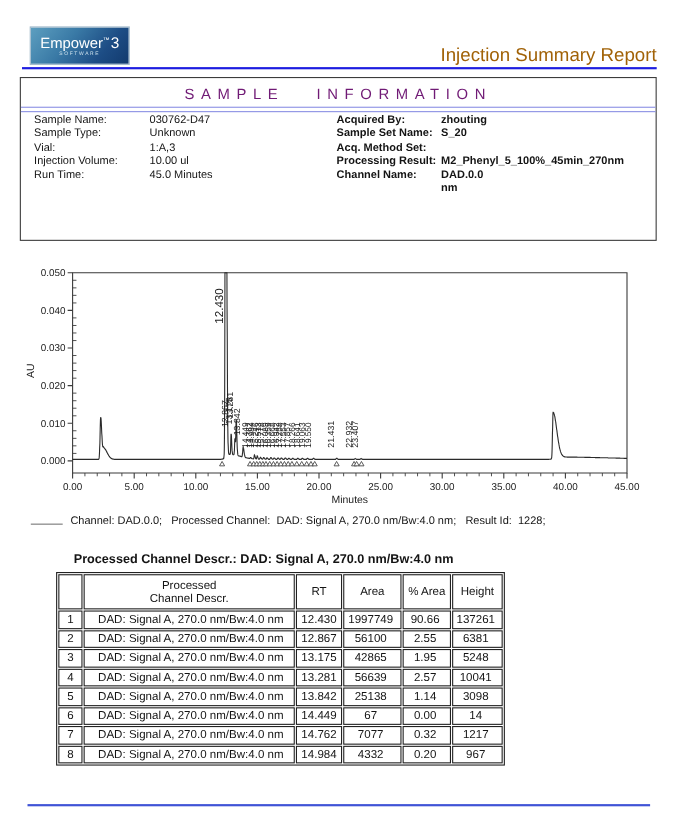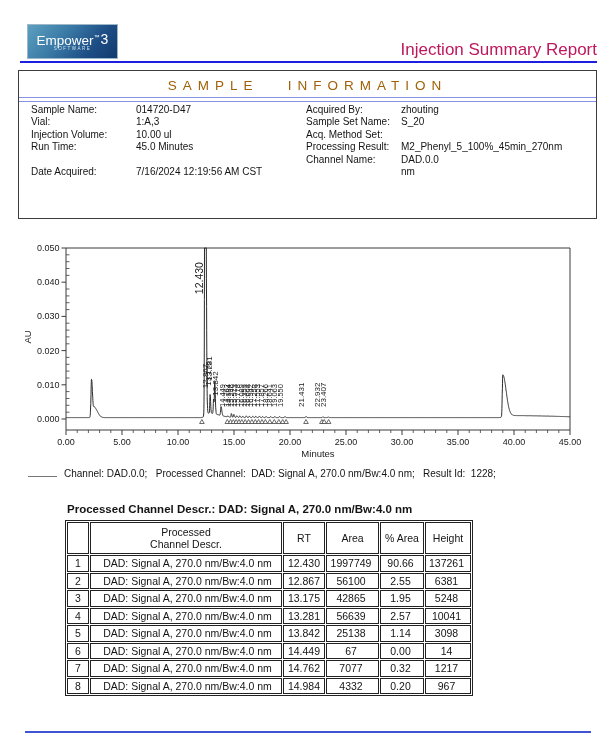--- a/index.html
+++ b/index.html
@@ -7,44 +7,44 @@
         font-family:"Liberation Sans", sans-serif;color:#141414;}
   
   .logo{position:absolute;left:27px;top:24px;width:89px;height:33px;
         background:linear-gradient(130deg,#5d9fc0 0%,#3a7aa6 38%,#1d4d85 72%,#123a6e 100%);
         border:1px solid #9db6c8;display:flex;flex-direction:column;align-items:center;justify-content:center;
         color:#fff;}
   .logo-line1{font-size:13.5px;line-height:13px;letter-spacing:0px;}
   .logo-line1 sup{font-size:6px;}
   .logo-line1 .lg3{font-size:14px;margin-left:1px;}
   .logo-line2{font-size:4.5px;letter-spacing:1.5px;line-height:6px;color:#cfe2ee;}
-  .report-title{position:absolute;right:19px;top:40px;font-size:17px;color:#be185d;}
+  .report-title{position:absolute;right:19px;top:40px;font-size:17px;color:#a16207;}
   .header-rule{position:absolute;left:20px;right:19px;top:61px;height:2px;background:#1e1ee0;}
   
   .si-box{position:absolute;left:18px;top:70px;width:579px;height:149px;border:1.5px solid #3c3c3c;box-sizing:border-box;}
-  .si-title{margin-top:7px;text-align:center;font-size:13.5px;letter-spacing:6px;white-space:pre;color:#a16207;}
+  .si-title{margin-top:7px;text-align:center;font-size:13.5px;letter-spacing:6px;white-space:pre;color:#701a75;}
   .si-rule{height:3px;border-top:1px solid #8a90e4;border-bottom:1px solid #8a90e4;margin-top:4px;}
   .si-col{position:absolute;font-size:10px;line-height:12.4px;}
   .si-col-left{left:12px;top:33px;}
-  .si-col-right{left:287px;top:33px;}
+  .si-col-right{left:287px;top:33px;font-weight:bold;}
   .si-row{display:flex;white-space:pre;}
   .si-col-left .si-label{width:105px;flex:0 0 105px;}
   .si-col-right .si-label{width:95px;flex:0 0 95px;}
   .si-val{position:relative;white-space:pre;}
   .si-gap{height:12px;}
   
   .chart-wrap{position:absolute;left:0;top:237px;width:616px;height:228px;}
   svg{font-family:"Liberation Sans", sans-serif;}
   
   .chart-footer{position:absolute;left:28px;top:468px;width:560px;display:flex;align-items:flex-start;font-size:10px;line-height:12.8px;}
   .legend-dash{flex:0 0 29px;height:0;border-top:1.4px solid #777;margin-top:8px;margin-right:7px;}
   .chart-footer-text div{white-space:pre-wrap;}
   
   .table-title{position:absolute;left:67px;top:503px;width:400px;text-align:left;font-size:11.5px;font-weight:bold;}
-  .results{position:absolute;left:65px;top:520px;}
+  .results{position:absolute;left:51px;top:520px;}
   table{border-collapse:separate;border-spacing:1px;border:1.5px solid #222;background:#fff;table-layout:fixed;}
   th,td{border:1.2px solid #222;font-size:10.5px;padding:0 2px;box-sizing:border-box;overflow:hidden;}
   th{font-weight:normal;height:32px;text-align:center;white-space:pre-line;vertical-align:middle;}
   td{height:16.5px;vertical-align:middle;white-space:nowrap;}
   td.c-num{text-align:center;}
   td.c-descr{text-align:center;padding-left:5px;}
   td.c-rt{text-align:center;}
   td.c-right{text-align:center;padding-right:5px;}
   
   .bottom-rule{position:absolute;left:25px;top:731px;width:566px;height:2px;background:#4054d6;}
@@ -58,26 +58,26 @@
     <div class="logo-line1"><span>Empower</span><sup>™</sup><span class="lg3">3</span></div>
     <div class="logo-line2">SOFTWARE</div>
   </div>
   <div class="report-title">Injection Summary Report</div>
   <div class="header-rule"></div>
 
   <div class="si-box">
     <div class="si-title">SAMPLE   INFORMATION</div>
     <div class="si-rule"></div>
     <div class="si-col si-col-left" id="si-left">
-        <div class="si-row"><span class="si-label">Sample Name:</span><span class="si-val">014720-D47</span></div>
+        <div class="si-row"><span class="si-label">Sample Name:</span><span class="si-val">030762-D47</span></div>
+        <div class="si-row"><span class="si-label">Sample Type:</span><span class="si-val">Unknown</span></div>
         <div class="si-row"><span class="si-label">Vial:</span><span class="si-val">1:A,3</span></div>
         <div class="si-row"><span class="si-label">Injection Volume:</span><span class="si-val">10.00 ul</span></div>
         <div class="si-row"><span class="si-label">Run Time:</span><span class="si-val">45.0 Minutes</span></div>
         <div class="si-gap"></div>
-        <div class="si-row"><span class="si-label">Date Acquired:</span><span class="si-val">7/16/2024 12:19:56 AM CST</span></div>
       </div>
     <div class="si-col si-col-right" id="si-right">
         <div class="si-row"><span class="si-label">Acquired By:</span><span class="si-val">zhouting</span></div>
         <div class="si-row"><span class="si-label">Sample Set Name:</span><span class="si-val">S_20</span></div>
         <div class="si-row"><span class="si-label">Acq. Method Set:</span><span class="si-val"></span></div>
         <div class="si-row"><span class="si-label">Processing Result:</span><span class="si-val">M2_Phenyl_5_100%_45min_270nm</span></div>
         <div class="si-row"><span class="si-label">Channel Name:</span><span class="si-val">DAD.0.0</span></div>
         <div class="si-row"><span class="si-label"></span><span class="si-val">nm</span></div>
       </div>
   </div>

